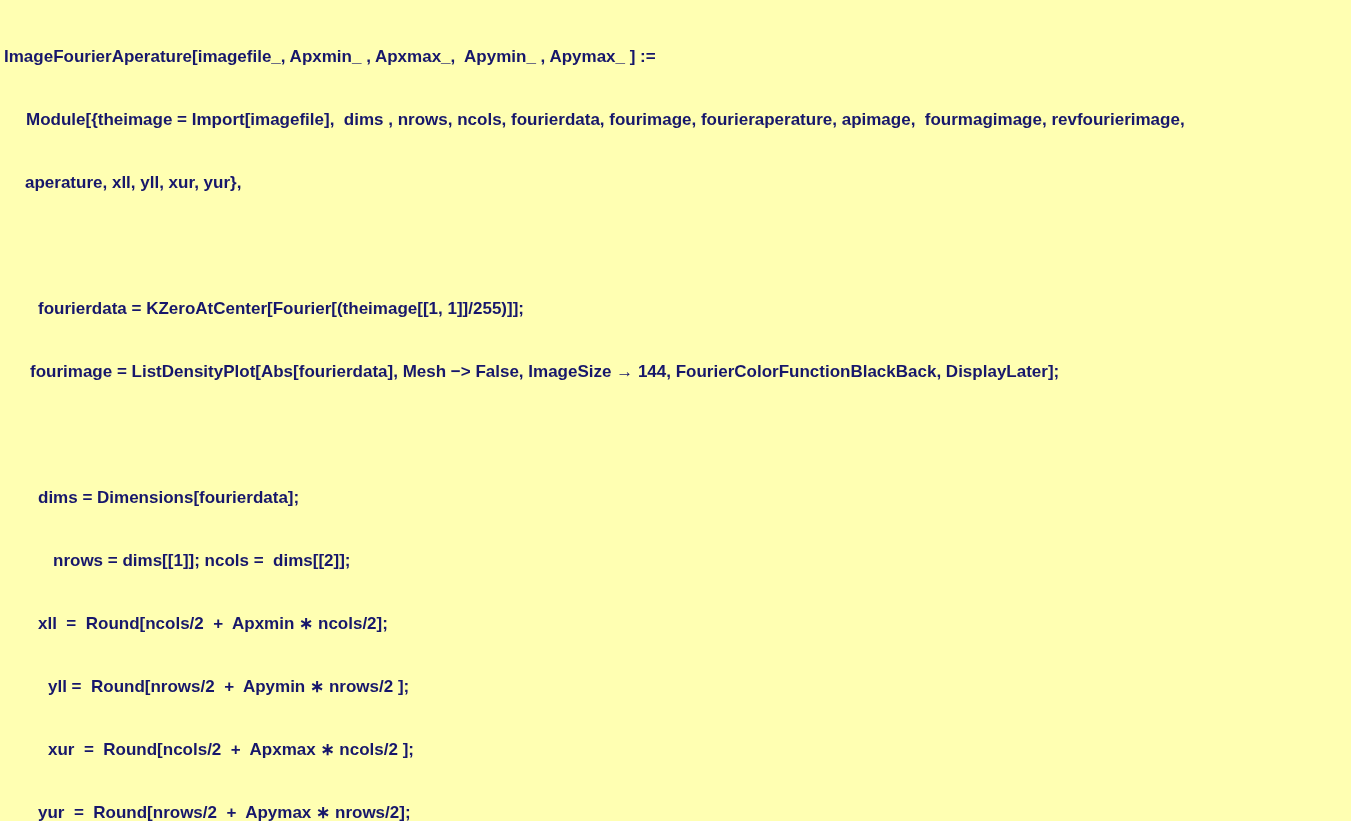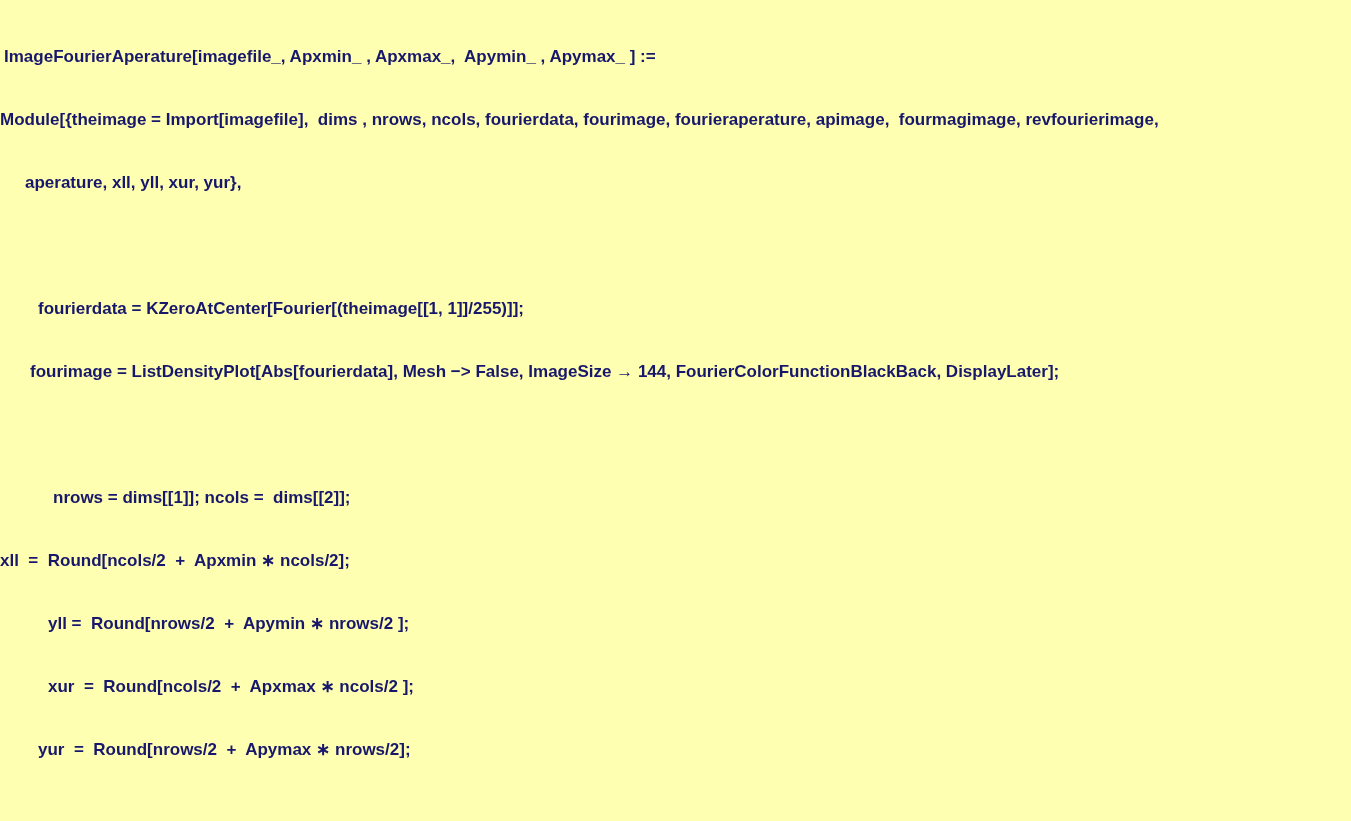--- a/index.html
+++ b/index.html
@@ -30,28 +30,29 @@
     height: 21px;
     white-space: pre;
   }
 </style>
 </head>
 <body style="background: rgb(255, 255, 178);">
 
 <div class="notebook">
   <div class="code-cell" style="color: rgb(23, 23, 107);">
     <div class="code-line" style="padding-left:4px">ImageFourierAperature[imagefile_, Apxmin_ , Apxmax_,  Apymin_ , Apymax_ ] :=</div>
-    <div class="code-line" style="">Module[{theimage = Import[imagefile],  dims , nrows, ncols, fourierdata, fourimage, fourieraperature, apimage,  fourmagimage, revfourierimage,</div>
+    <div class="code-line" style="padding-left:26px">Module[{theimage = Import[imagefile],  dims , nrows, ncols, fourierdata, fourimage, fourieraperature, apimage,  fourmagimage, revfourierimage,</div>
     <div class="code-line" style="padding-left:25px">aperature, xll, yll, xur, yur},</div>
     <div class="code-line" style="padding-left:0px"></div>
     <div class="code-line" style="padding-left:38px">fourierdata = KZeroAtCenter[Fourier[(theimage[[1, 1]]/255)]];</div>
     <div class="code-line" style="padding-left:30px">fourimage = ListDensityPlot[Abs[fourierdata], Mesh −&gt; False, ImageSize → 144, FourierColorFunctionBlackBack, DisplayLater];</div>
     <div class="code-line" style="padding-left:0px"></div>
+    <div class="code-line" style="padding-left:38px">dims = Dimensions[fourierdata];</div>
     <div class="code-line" style="padding-left:53px">nrows = dims[[1]]; ncols =  dims[[2]];</div>
-    <div class="code-line" style="">xll  =  Round[ncols/2  +  Apxmin ∗ ncols/2];</div>
+    <div class="code-line" style="padding-left:38px">xll  =  Round[ncols/2  +  Apxmin ∗ ncols/2];</div>
     <div class="code-line" style="padding-left:48px">yll =  Round[nrows/2  +  Apymin ∗ nrows/2 ];</div>
     <div class="code-line" style="padding-left:48px">xur  =  Round[ncols/2  +  Apxmax ∗ ncols/2 ];</div>
     <div class="code-line" style="padding-left:38px">yur  =  Round[nrows/2  +  Apymax ∗ nrows/2];</div>
     
     
     
     
     
     
     

